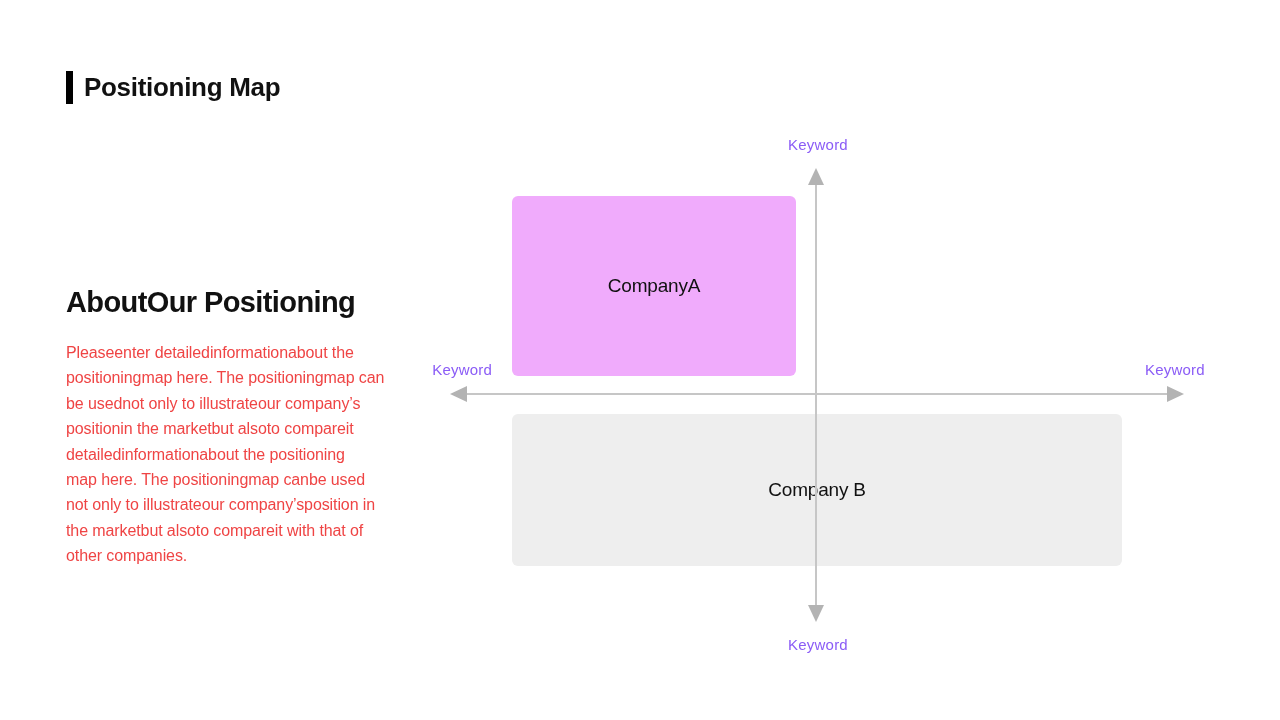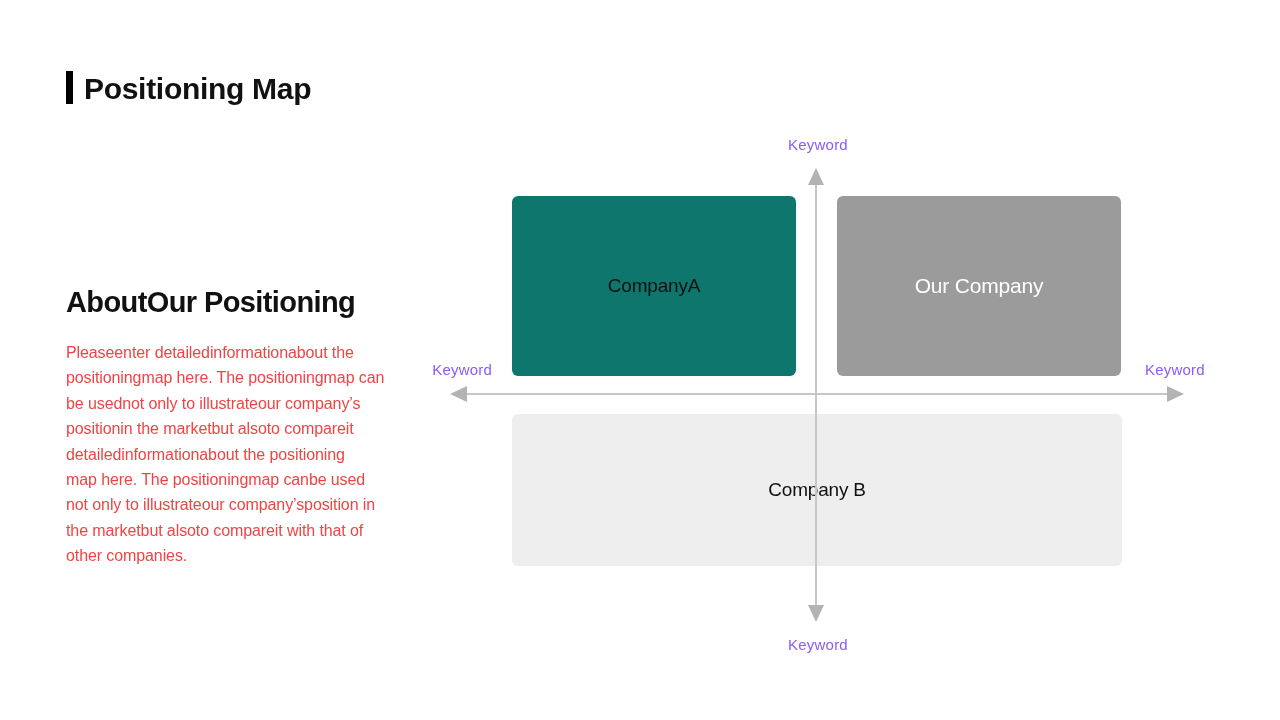--- a/index.html
+++ b/index.html
@@ -17,21 +17,21 @@
   
   .accent-bar {
     position: absolute;
     left: 66px; top: 71px;
     width: 7px; height: 33px;
     background: #000000;
   }
   .page-title {
     position: absolute;
     left: 84px; top: 72px;
-    font-size: 30px;
+    font-size: 26px;
     font-weight: 700;
     letter-spacing: -0.3px;
     color: #111111;
     white-space: nowrap;
   }
 
   
   .about-heading {
     position: absolute;
     left: 66px; top: 286px;
@@ -106,25 +106,22 @@
     <div class="body-line">positioningmap here. The positioningmap can</div>
     <div class="body-line">be usednot only to illustrateour company’s</div>
     <div class="body-line">positionin the marketbut alsoto compareit</div>
     <div class="body-line">detailedinformationabout the positioning</div>
     <div class="body-line">map here. The positioningmap canbe used</div>
     <div class="body-line">not only to illustrateour company’sposition in</div>
     <div class="body-line">the marketbut alsoto compareit with that of</div>
     <div class="body-line">other companies.</div>
   </div>
 
-  <div class="quad-box box-company-a" style="background-color: #0f766e;">
+  <div class="quad-box box-company-a" style="background-color: #f0abfc;">
     <span class="quad-label">CompanyA</span>
-  </div>
-  <div class="quad-box box-our-company" style="background-color: rgb(155, 155, 155);">
-    <span class="quad-label">Our Company</span>
   </div>
   <div class="quad-box box-company-b" style="background-color: rgb(238, 238, 238);">
     <span class="quad-label">Company B</span>
   </div>
 
   <svg class="axes-svg" viewBox="0 0 760 470" xmlns="http://www.w3.org/2000/svg">
     <line x1="376" y1="22" x2="376" y2="448" stroke-width="2" stroke="#c6c6c6"></line>
     <line x1="24" y1="234" x2="730" y2="234" stroke-width="2" stroke="#c6c6c6"></line>
     <polygon points="376,8 368,25 384,25" fill="#b3b3b3"></polygon>
     <polygon points="376,462 368,445 384,445" fill="#b3b3b3"></polygon>

